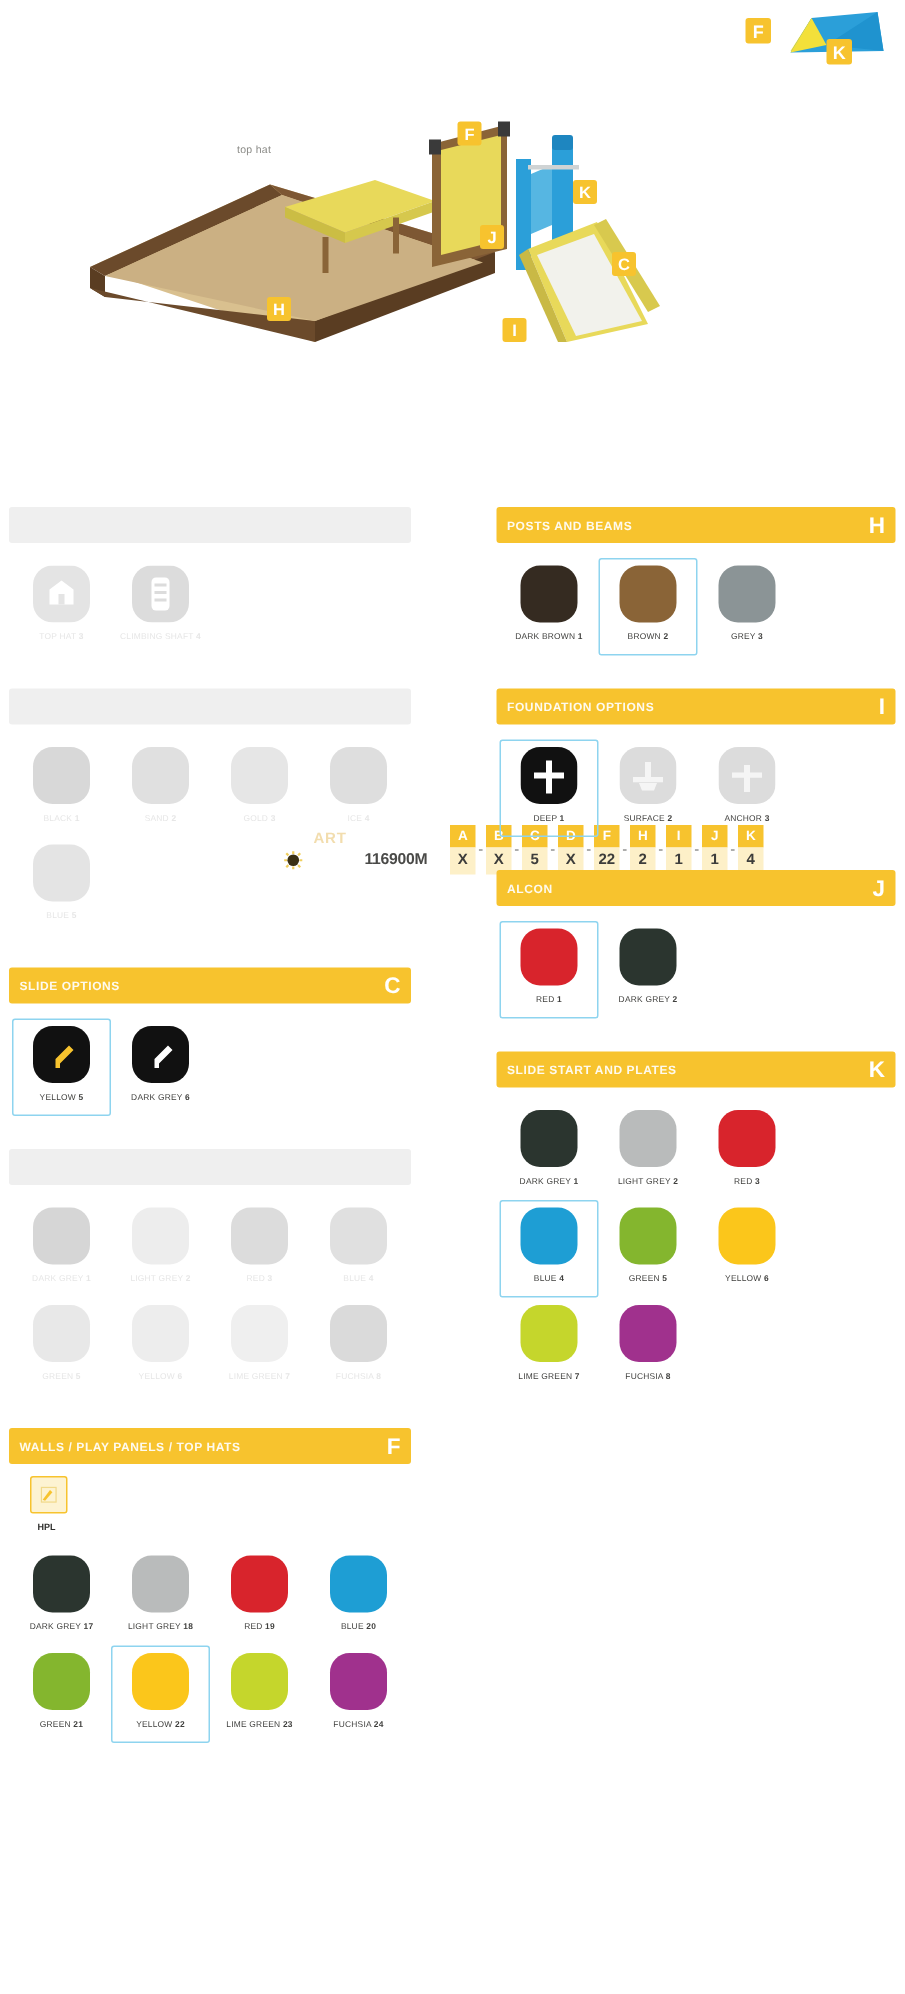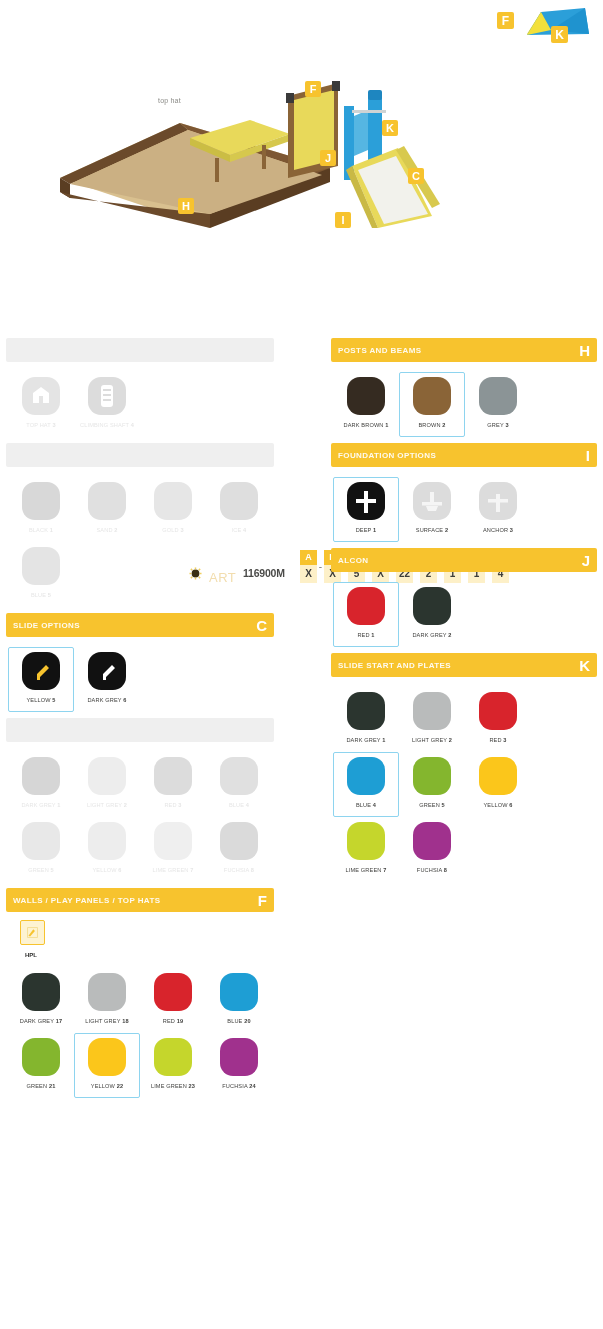--- a/index.html
+++ b/index.html
@@ -24,22 +24,22 @@
     font-size: 7px; color: #8a8a86; letter-spacing: .2px;
     font-family: "Liberation Sans", sans-serif;
   }
 
   
   .codebar {
     position: absolute; left: 0; top: 272px; width: 603px; height: 48px;
   }
   .sun-icon { position: absolute; left: 189px; top: 295px; width: 13px; height: 13px; }
   .art-label {
-    position: absolute; left: 209px; top: 298px; font-size: 13px;
-    font-weight: normal; color: #f2ddae; letter-spacing: .5px;
+    position: absolute; left: 209px; top: 282px; font-size: 10px;
+    font-weight: bold; color: #f2ddae; letter-spacing: .5px;
   }
   .code-num {
     position: absolute; left: 243px; top: 295px; font-size: 10.5px;
     font-weight: bold; color: #4a4a48; letter-spacing: -.2px;
   }
   .code-cells { position: absolute; left: 300px; top: 278px; display: flex; gap: 1px; }
   .code-cell { width: 17px; text-align: center; }
   .code-letter {
     height: 15px; line-height: 15px; background: #f7c32e; color: #fff;
     font-size: 9px; font-weight: bold;
@@ -50,21 +50,21 @@
   }
   .code-sep {
     width: 5px; text-align:center; color:#7a7a78; font-size:10px;
     line-height: 33px; height: 33px; align-self: flex-end;
   }
 
   
   .col-left  { position: absolute; left: 6px;   width: 268px; }
   .col-right { position: absolute; left: 331px; width: 266px; }
 
-  .panel { width: 100%; margin-bottom: 0; }
+  .panel { width: 100%; margin-bottom: 16px; }
   .panel-head {
     height: 24px; display: flex; align-items: center; justify-content: space-between;
     padding: 0 7px; background: #f7c32e; border-radius: 2px;
   }
   .panel-head.muted { background: #efefef; }
   .panel-title {
     font-size: 8px; font-weight: bold; color: #ffffff; letter-spacing: .4px;
     text-transform: uppercase; opacity: .92;
   }
   .panel-head.muted .panel-title { color: #f4f4f4; }

